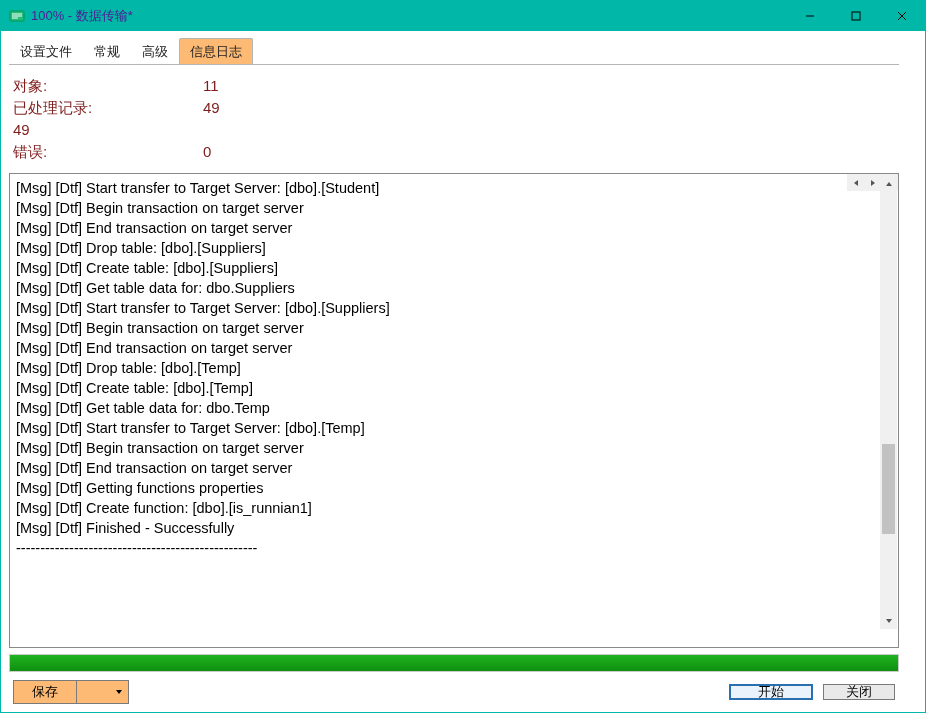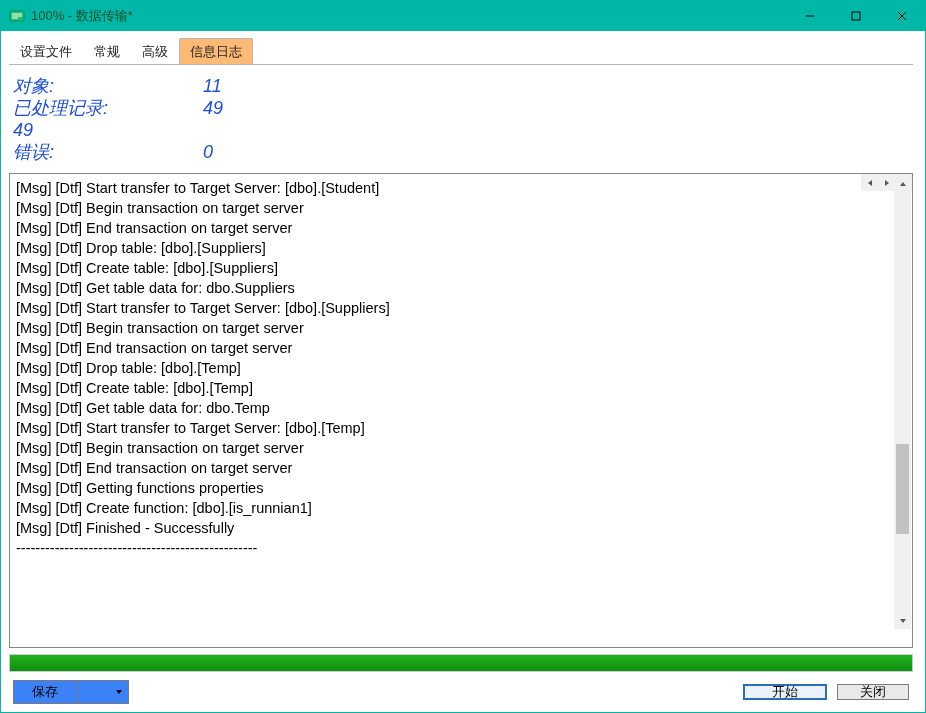--- a/index.html
+++ b/index.html
@@ -1,48 +1,48 @@
 <!DOCTYPE html>
 <html><head>
   <meta charset="utf-8">
   <style>
     * { box-sizing: border-box; margin: 0; padding: 0; }
     html, body { width: 926px; height: 713px; font-family: "Microsoft YaHei", "Segoe UI", Tahoma, sans-serif; font-size: 13px; overflow: hidden; background: #fff; }
     .window { width: 926px; height: 713px; display: flex; flex-direction: column; border: 1px solid #00b7a8; }
-    .titlebar { height: 30px; background: #00b7a8; display: flex; align-items: center; color: #14532d; }
+    .titlebar { height: 30px; background: #00b7a8; display: flex; align-items: center; color: #4c1d95; }
     .titlebar-icon { width: 16px; height: 16px; margin: 0 6px 0 8px; }
     .titlebar-text { flex: 0 0 auto; font-size: 13px; }
     .titlebar-spacer { flex: 1; }
     .winbtn { width: 46px; height: 30px; display: flex; align-items: center; justify-content: center; color: #000; }
-    .body { flex: 1; display: flex; flex-direction: column; padding: 8px 12px 6px 8px; background: #fff; }
+    .body { flex: 1; display: flex; flex-direction: column; padding: 8px 26px 6px 8px; background: #fff; }
     .tabs { display: flex; align-items: flex-end; height: 26px; }
     .tab { padding: 4px 10px; border: 1px solid transparent; border-bottom: none; cursor: default; font-size: 13px; color: #222; }
     .tab.active { border-color: #b5b5b5; background: #fdba74; border-top-left-radius: 2px; border-top-right-radius: 2px; }
     .tab-strip-line { border-bottom: 1px solid #b5b5b5; margin-top: -1px; }
-    .summary { padding: 10px 4px 8px 4px; font-size: 18px; color: #1d4ed8; font-style: italic; }
+    .summary { padding: 10px 4px 8px 4px; font-size: 15px; color: #7f1d1d; }
     .summary-row { display: flex; line-height: 22px; }
     .summary-label { width: 190px; }
     .summary-value { }
     .log-box { flex: 1; border: 1px solid #888; position: relative; display: flex; margin-top: 2px; }
     .log-content { flex: 1; overflow: hidden; padding: 4px 6px; font-size: 14.5px; line-height: 20px; white-space: pre; position: relative; }
     .log-line { white-space: pre; }
     .vscroll { position: absolute; top: 1px; right: 1px; bottom: 18px; width: 17px; background: #f0f0f0; display: flex; flex-direction: column; align-items: center; justify-content: flex-start; }
     .vscroll .arrow { width: 17px; height: 17px; display: flex; align-items: center; justify-content: center; color: #555; font-size: 10px; }
     .vscroll .track { flex: 1; width: 17px; position: relative; }
     .vscroll .thumb { position: absolute; left: 2px; right: 2px; top: 60%; height: 90px; background: #c2c2c2; border-radius: 0; }
     .hscroll { height: 17px; background: #f0f0f0; display: flex; align-items: center; }
     .hscroll .arrow { width: 17px; height: 17px; display: flex; align-items: center; justify-content: center; color: #555; font-size: 10px; }
     .hscroll .trackh { flex: 1; height: 17px; }
     .hscroll .corner { width: 17px; height: 17px; background: #f0f0f0; }
     .progress { height: 18px; background: #e6e6e6; margin-top: 6px; border: 1px solid #ccc; position: relative; }
     .progress-bar { height: 100%; background: #19a319; background: linear-gradient(#1fb31f,#0f8f0f); }
     .footer { display: flex; align-items: center; padding: 8px 4px 2px 4px; }
     .btn { height: 16px; min-width: 72px; border: 1px solid #7a7a7a; background: #e9e9e9; font-size: 13px; display: inline-flex; align-items: center; justify-content: center; padding: 0 12px; cursor: default; }
     .btn.primary { border: 2px solid #2a6fb0; background: #eaf3fb; min-width: 84px; }
-    .save-split { display: inline-flex; height: 24px; border: 1px solid #7a7a7a; background: #3b82f6; gap: 33px; }
+    .save-split { display: inline-flex; height: 24px; border: 1px solid #7a7a7a; background: #fdba74; gap: 33px; }
     .save-split .main { padding: 0 18px; display: flex; align-items: center; border-right: 1px solid #7a7a7a; }
     .save-split .drop { width: 18px; display: flex; align-items: center; justify-content: center; }
     .footer-spacer { flex: 1; }
     .footer .gap { width: 10px; }
   </style>
 </head>
 <body>
 
 <div class="window">
   <div class="titlebar">

